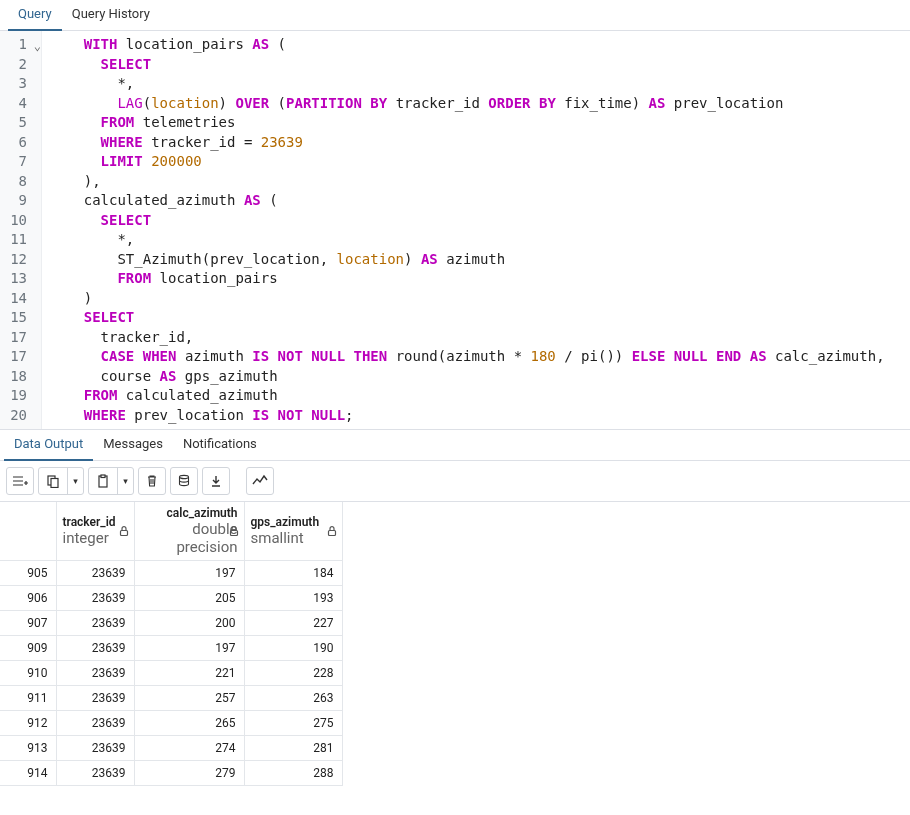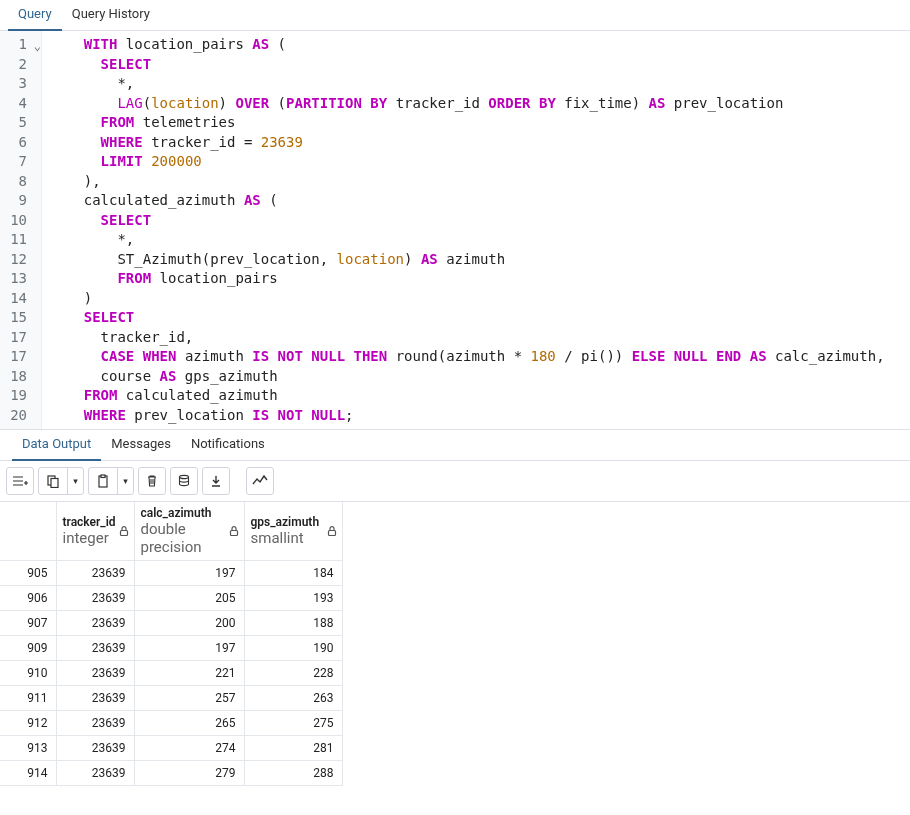--- a/index.html
+++ b/index.html
@@ -64,21 +64,21 @@
   overflow: hidden;
 }
 .code-line { height: 19.5px; }
 .kw { color: #bb00bb; font-weight: bold; }
 .fn { color: #bb00bb; }
 .num { color: #b26a00; }
 .id { color: #b26a00; }
 
 .result-tabs {
   display: flex;
-  padding: 0 12px;
+  padding: 0 4px;
   border-bottom: 1px solid #dde0e6;
 }
 .toolbar {
   display: flex;
   align-items: center;
   padding: 6px;
   gap: 4px;
   border-bottom: 1px solid #dde0e6;
 }
 .tool-btn {
@@ -244,21 +244,21 @@
 <table class="grid" id="grid">
     <thead>
       <tr>
         <th class="corner" style="width: 56px;"></th>
         <th style="width: 78px;"><span class="colname">tracker_id</span><span class="coltype">integer</span><span class="lock">
             <svg width="10" height="11" viewBox="0 0 10 11">
               <rect x="1.5" y="5" width="7" height="5" rx="1" fill="none" stroke="#555" stroke-width="1.2"></rect>
               <path d="M3 5V3.2a2 2 0 014 0V5" fill="none" stroke="#555" stroke-width="1.2"></path>
             </svg>
           </span></th>
-        <th style="width: 110px;"><span class="colname">calc_azimuth</span><span class="coltype">double precision</span><span class="lock">
+        <th style="width: 110px; text-align: right;"><span class="colname">calc_azimuth</span><span class="coltype">double precision</span><span class="lock">
             <svg width="10" height="11" viewBox="0 0 10 11">
               <rect x="1.5" y="5" width="7" height="5" rx="1" fill="none" stroke="#555" stroke-width="1.2"></rect>
               <path d="M3 5V3.2a2 2 0 014 0V5" fill="none" stroke="#555" stroke-width="1.2"></path>
             </svg>
           </span></th>
         <th style="width: 98px;"><span class="colname">gps_azimuth</span><span class="coltype">smallint</span><span class="lock">
             <svg width="10" height="11" viewBox="0 0 10 11">
               <rect x="1.5" y="5" width="7" height="5" rx="1" fill="none" stroke="#555" stroke-width="1.2"></rect>
               <path d="M3 5V3.2a2 2 0 014 0V5" fill="none" stroke="#555" stroke-width="1.2"></path>
             </svg>
@@ -275,21 +275,21 @@
       <tr>
         <td class="rownum">906</td>
         <td>23639</td>
         <td>205</td>
         <td>193</td>
       </tr>
       <tr>
         <td class="rownum">907</td>
         <td>23639</td>
         <td>200</td>
-        <td>188</td>
+        <td>227</td>
       </tr>
       <tr>
         <td class="rownum">909</td>
         <td>23639</td>
         <td>197</td>
         <td>190</td>
       </tr>
       <tr>
         <td class="rownum">910</td>
         <td>23639</td>

